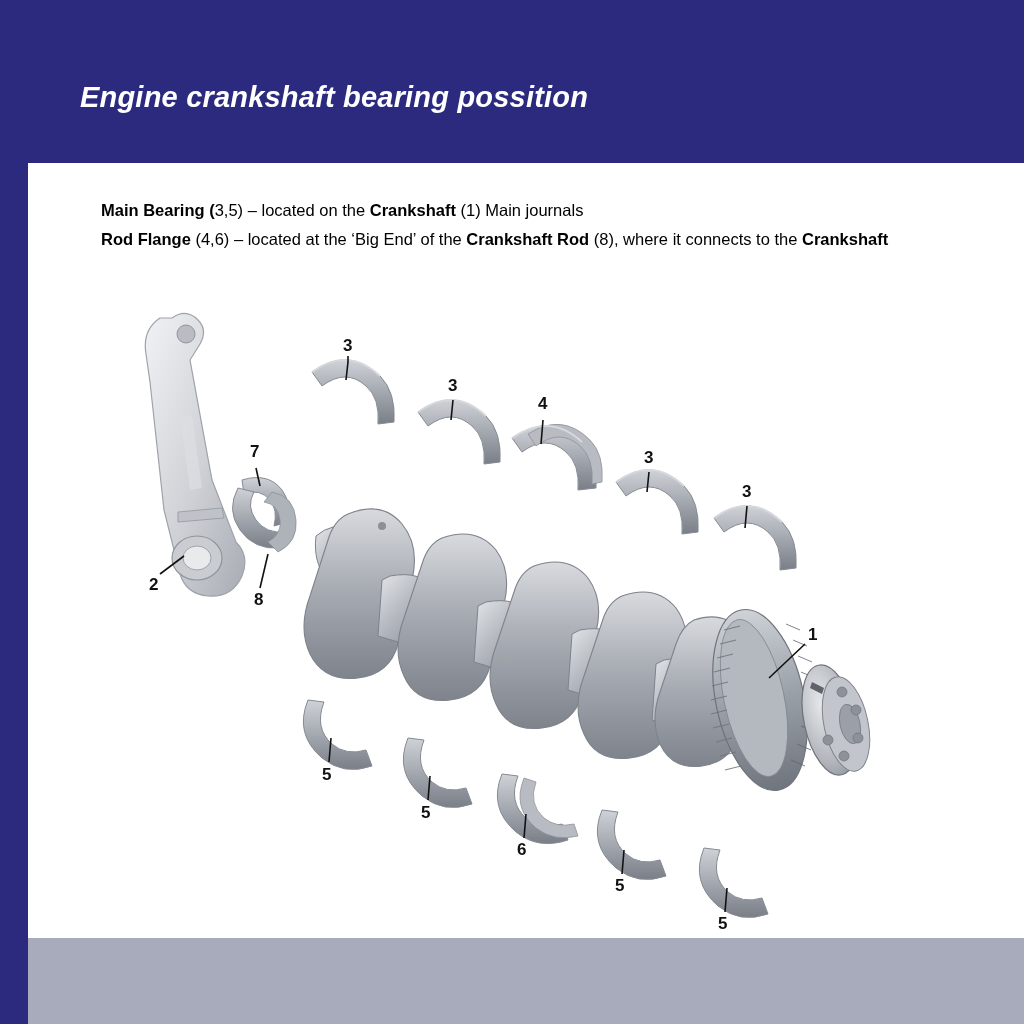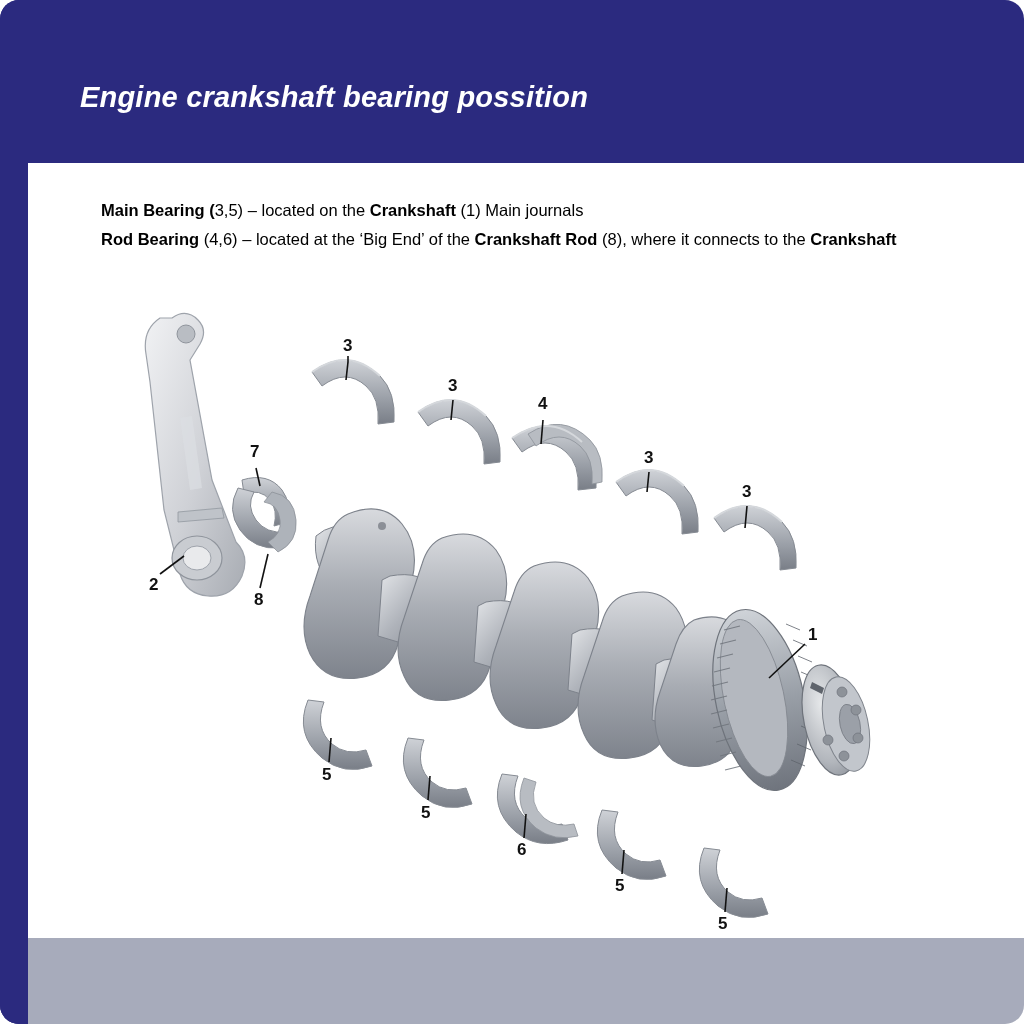--- a/index.html
+++ b/index.html
@@ -8,21 +8,20 @@
     width: 1024px; height: 1024px;
     background: #ffffff;
     font-family: "Liberation Sans", sans-serif;
     overflow: hidden;
   }
   #page {
     position: relative;
     width: 1024px; height: 1024px;
     background: #ffffff;
     overflow: hidden;
-    border-radius: 19px;
   }
   
   .left-band {
     position: absolute;
     left: 0; top: 0;
     width: 28px; height: 1024px;
     background: #2b2a7f;
     z-index: 3;
   }
   
@@ -97,21 +96,21 @@
     <div class="header-title">Engine crankshaft bearing possition</div>
   </div>
 
   <div class="left-band"></div>
 
   <div class="caption">
     <div>
       <b>Main Bearing (</b><span>3,5) – located on the </span><b>Crankshaft</b><span> (1) Main journals</span>
     </div>
     <div>
-      <b>Rod Bearing</b><span> (4,6) – located at the ‘Big End’ of the </span><b>Crankshaft Rod</b><span> (8), where it connects to the </span><b>Crankshaft</b>
+      <b>Rod Flange</b><span> (4,6) – located at the ‘Big End’ of the </span><b>Crankshaft Rod</b><span> (8), where it connects to the </span><b>Crankshaft</b>
     </div>
   </div>
 
   <div class="figure">
     <svg width="940" height="650" viewBox="0 0 940 650">
       <defs>
         <linearGradient id="gMetal" x1="0" y1="0" x2="0" y2="1">
           <stop offset="0%" stop-color="#d8dade"></stop>
           <stop offset="45%" stop-color="#a9adb4"></stop>
           <stop offset="100%" stop-color="#7e838c"></stop>

